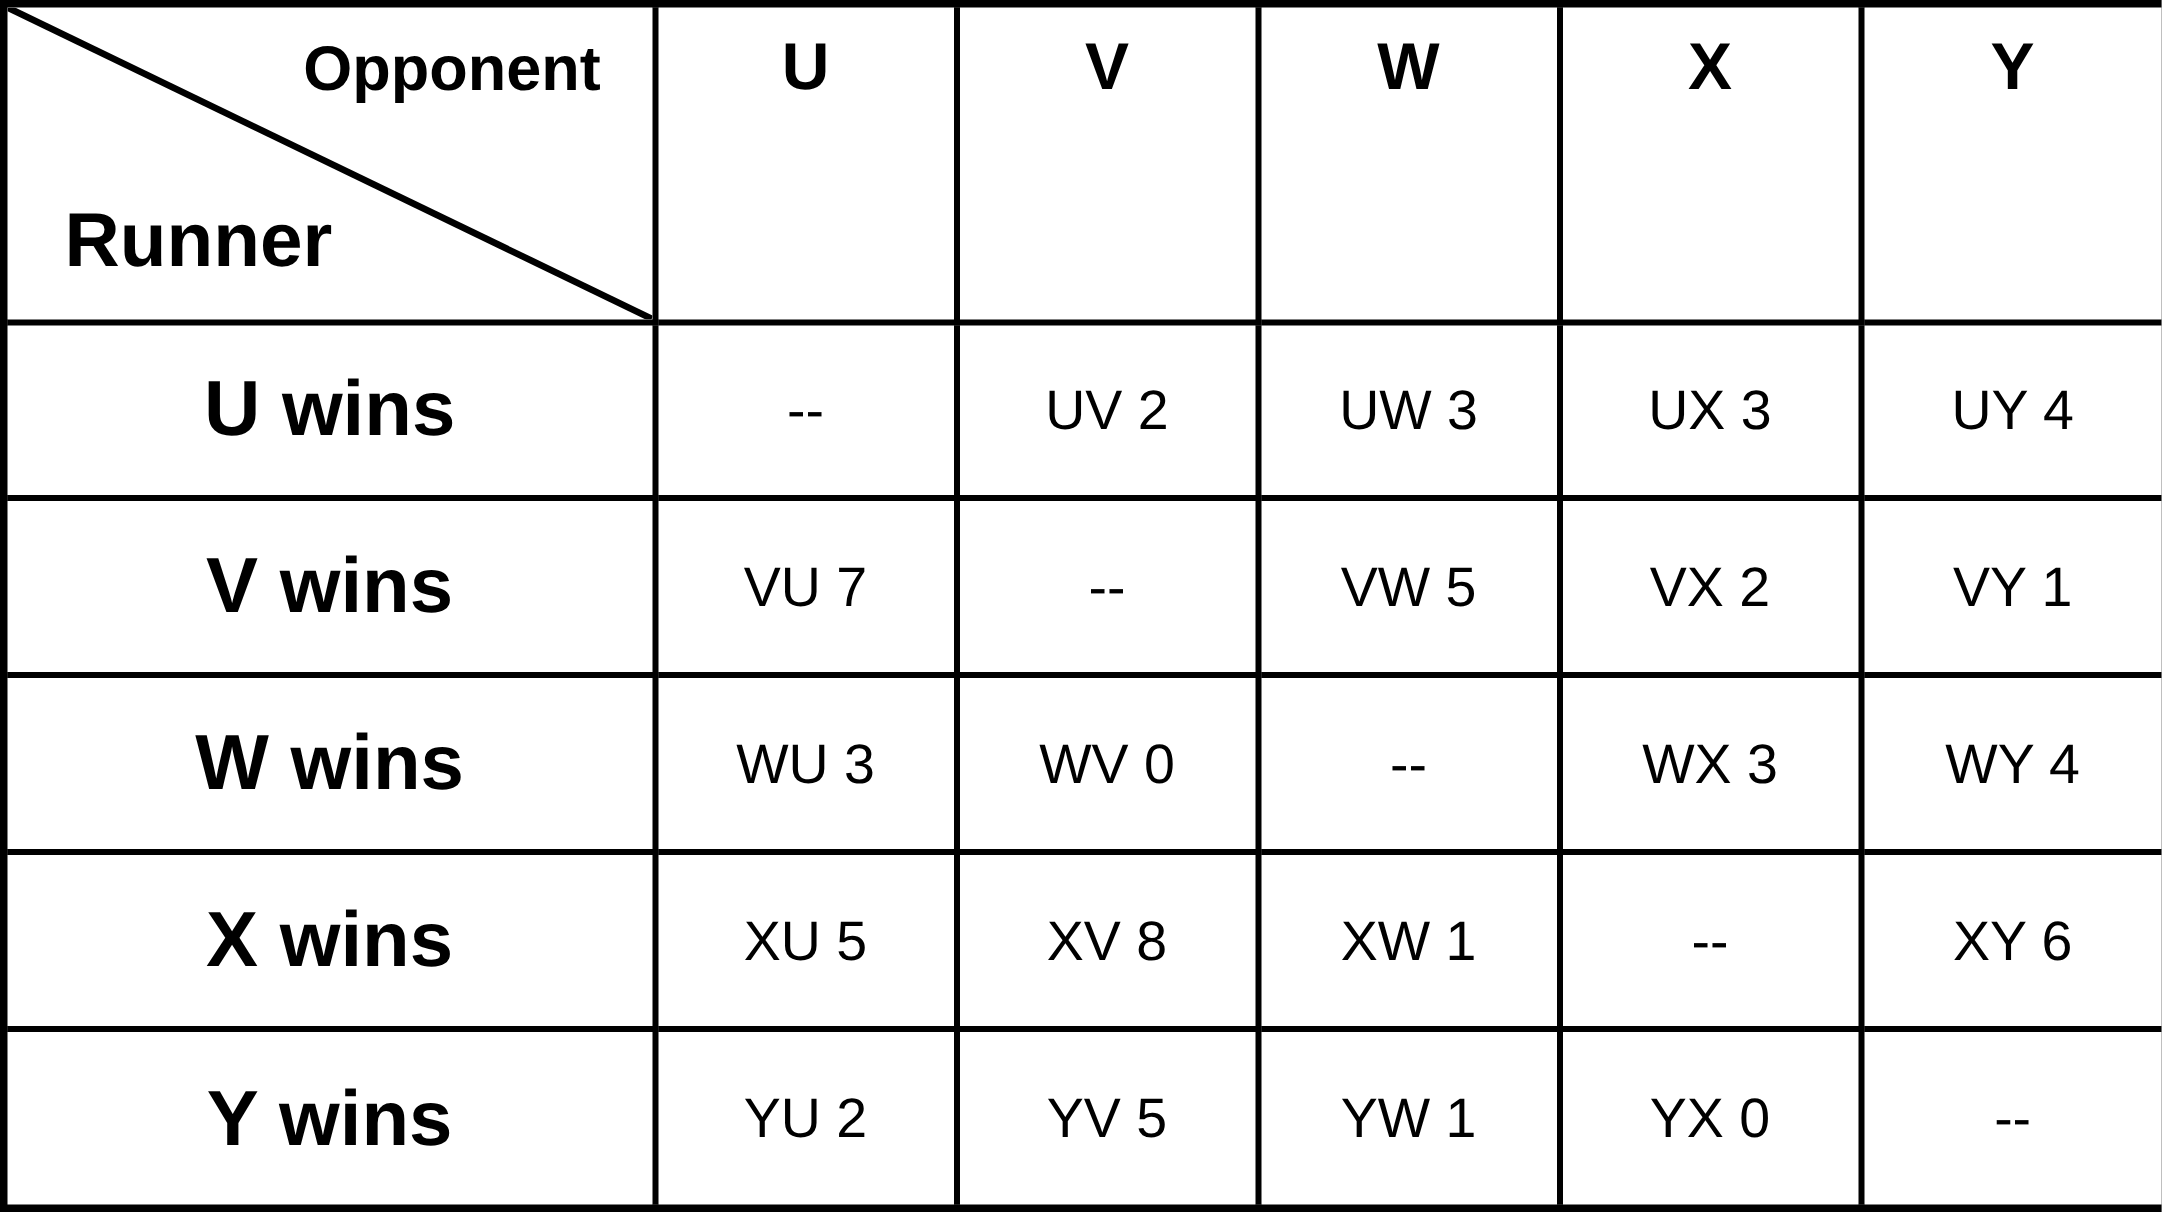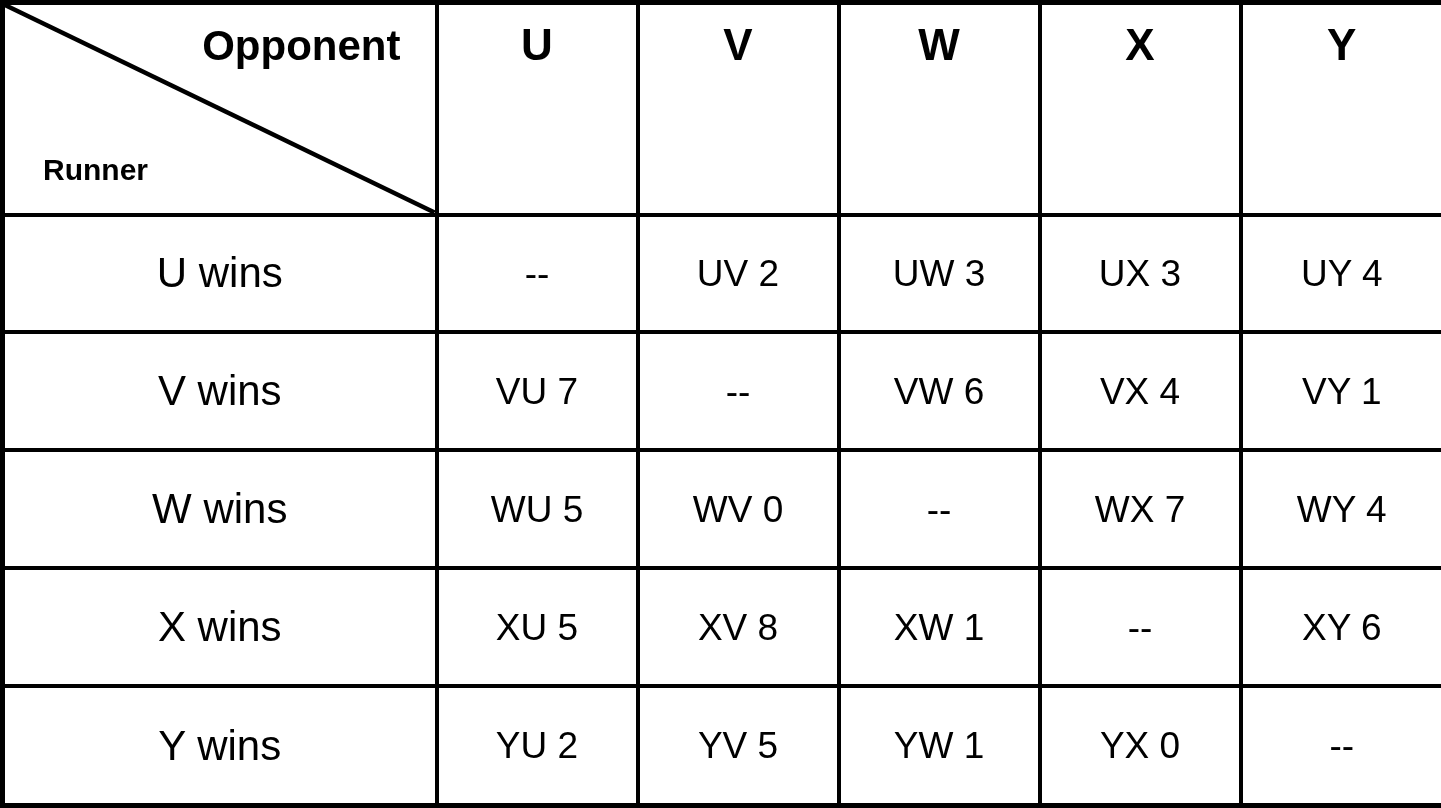--- a/index.html
+++ b/index.html
@@ -57,28 +57,28 @@
     top: 20px;
     right: 34px;
     font-size: 42px;
     font-weight: 700;
     line-height: 1;
   }
   th.corner .corner-bottom {
     position: absolute;
     bottom: 28px;
     left: 38px;
-    font-size: 30px;
+    font-size: 51px;
     font-weight: 700;
     line-height: 1;
   }
   
   tbody th.row-head {
-    font-size: 42px;
-    font-weight: 400;
+    font-size: 52px;
+    font-weight: 700;
     vertical-align: middle;
     line-height: 1;
   }
   tbody td.val {
     font-size: 37px;
     font-weight: 400;
     vertical-align: middle;
     line-height: 1;
   }
 </style>
@@ -117,30 +117,30 @@
         <td class="val">--</td>
         <td class="val">UV 2</td>
         <td class="val">UW 3</td>
         <td class="val">UX 3</td>
         <td class="val">UY 4</td>
       </tr>
       <tr>
         <th class="row-head">V wins</th>
         <td class="val">VU 7</td>
         <td class="val">--</td>
-        <td class="val">VW 6</td>
-        <td class="val">VX 4</td>
+        <td class="val">VW 5</td>
+        <td class="val">VX 2</td>
         <td class="val">VY 1</td>
       </tr>
       <tr>
         <th class="row-head">W wins</th>
-        <td class="val">WU 5</td>
+        <td class="val">WU 3</td>
         <td class="val">WV 0</td>
         <td class="val">--</td>
-        <td class="val">WX 7</td>
+        <td class="val">WX 3</td>
         <td class="val">WY 4</td>
       </tr>
       <tr>
         <th class="row-head">X wins</th>
         <td class="val">XU 5</td>
         <td class="val">XV 8</td>
         <td class="val">XW 1</td>
         <td class="val">--</td>
         <td class="val">XY 6</td>
       </tr>

